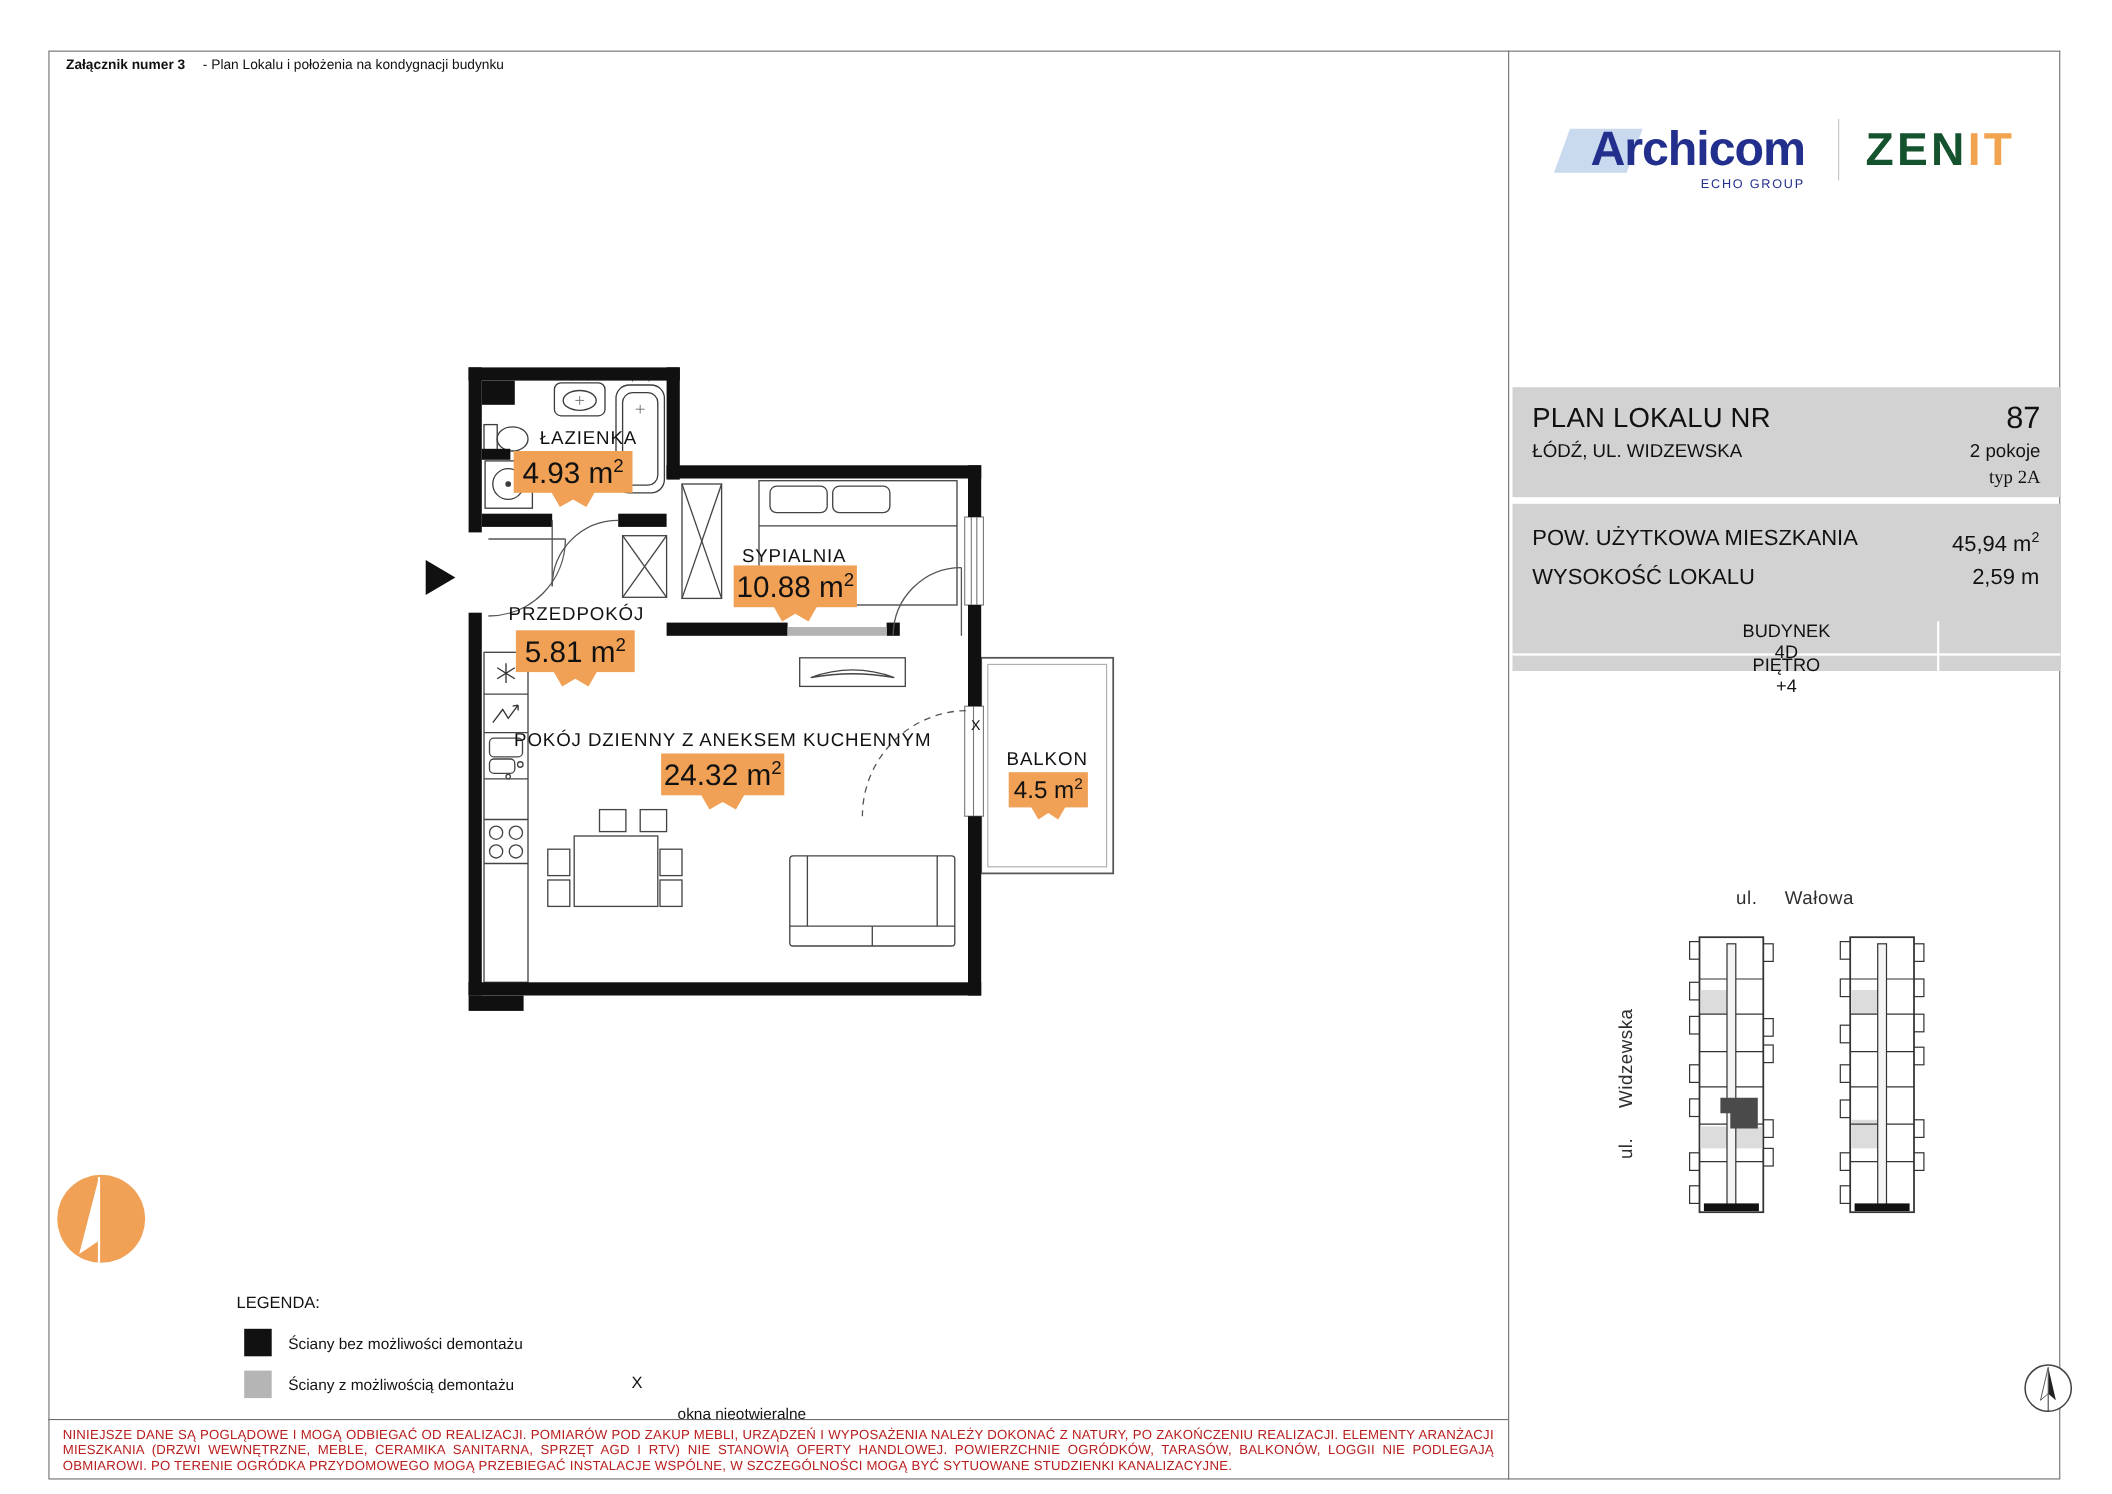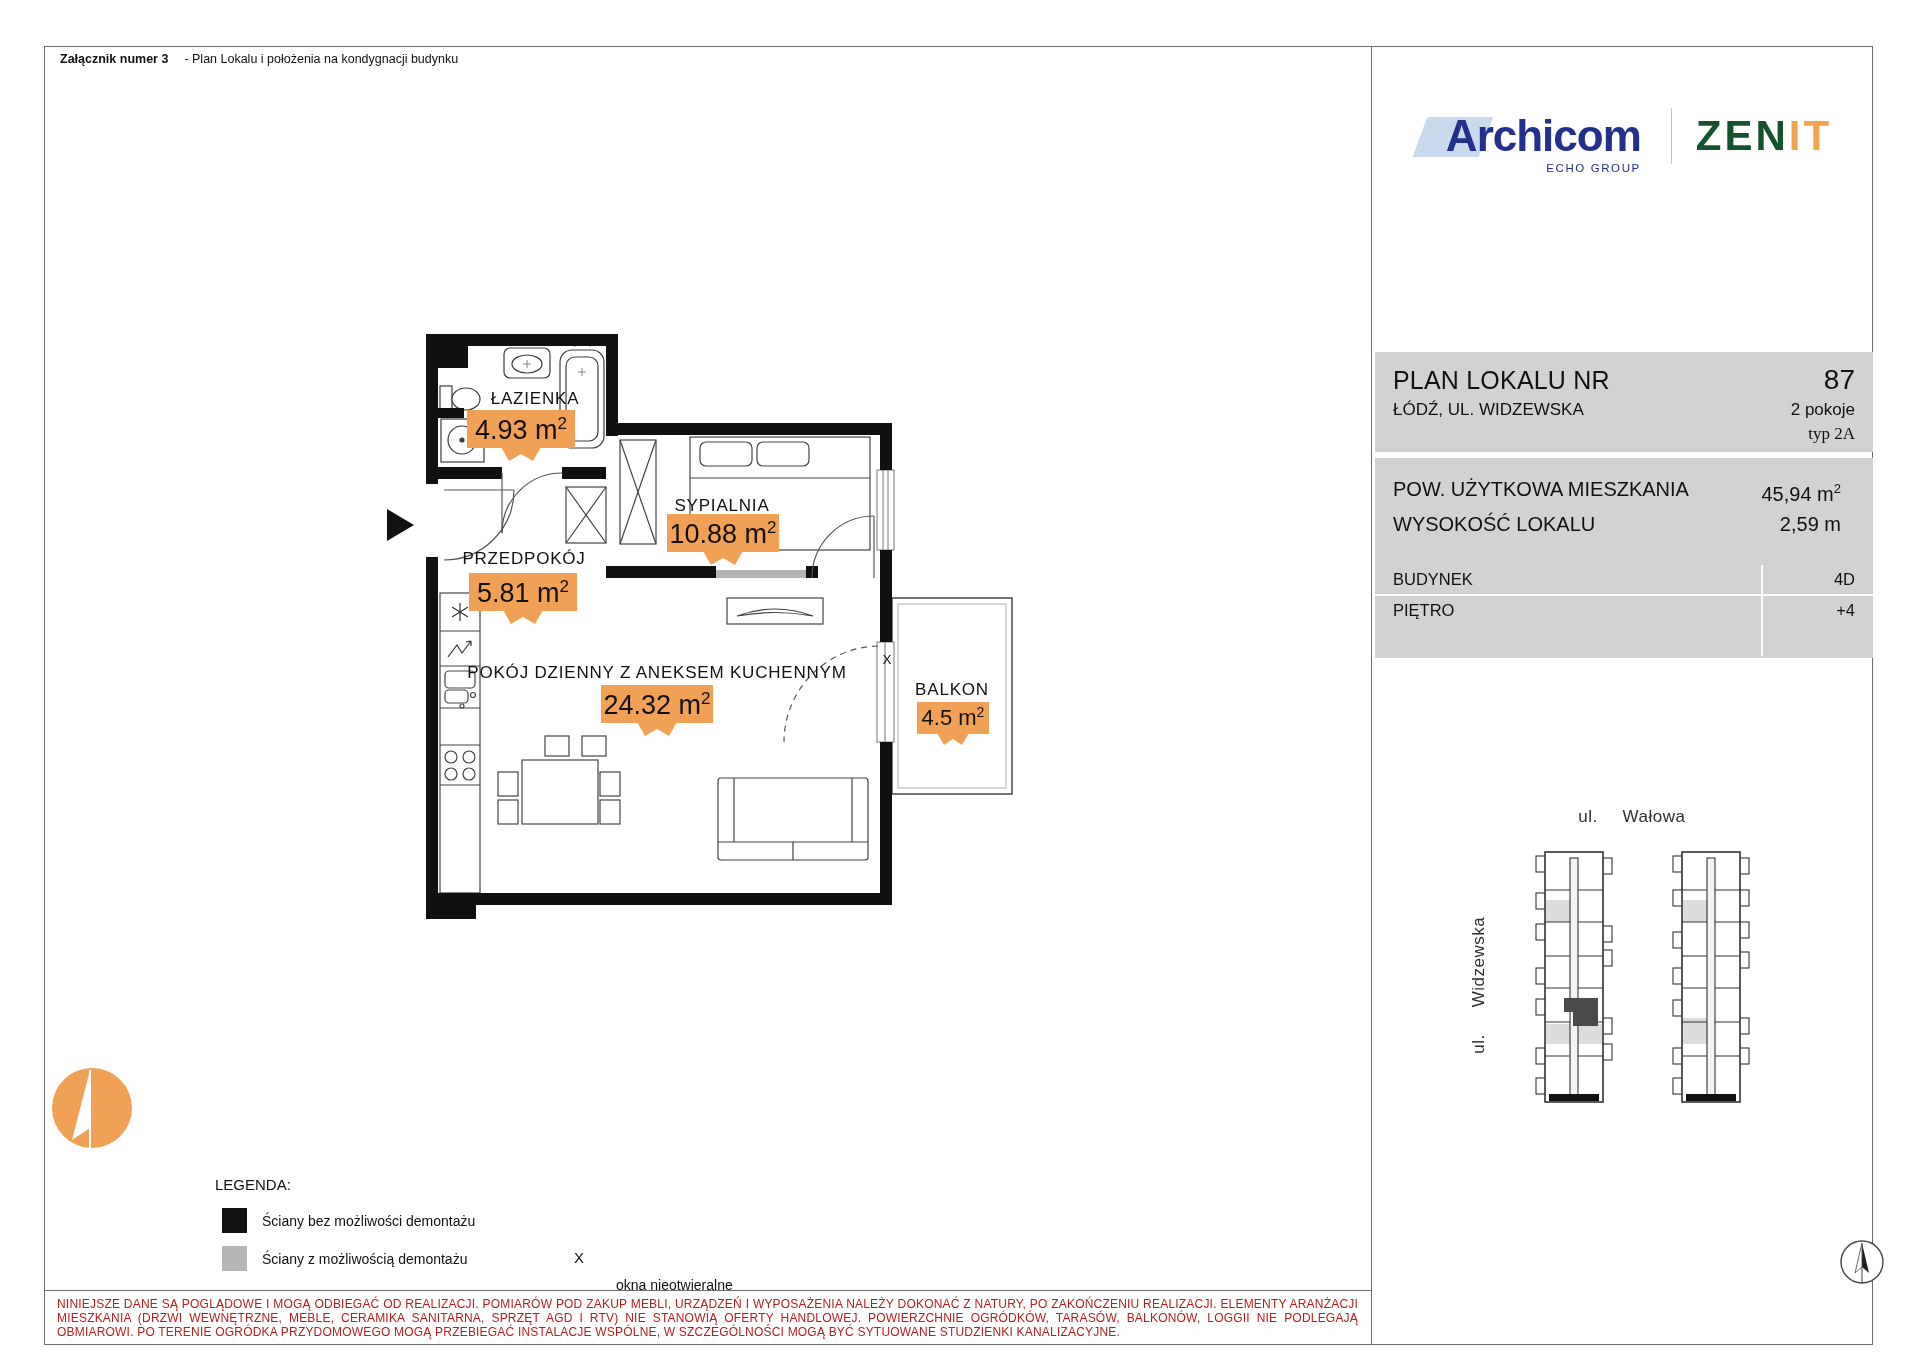--- a/index.html
+++ b/index.html
@@ -21,25 +21,25 @@
   .zenit-logo .zen{color:#14532d;}
   .zenit-logo .zit{color:#f2a34f;}
   
   .gbox1{position:absolute;left:1375px;top:352px;width:498px;height:100px;background:#d2d2d2;box-sizing:border-box;padding:10px 18px 0 18px;display:flex;justify-content:space-between;gap:28px;}
   .g1title{font-size:25px;letter-spacing:.2px;line-height:36px;}
   .g1addr{font-size:17px;line-height:24px;}
   .g1r{text-align:right;}
   .g1num{font-size:28px;line-height:36px;}
   .g1rooms{font-size:17px;line-height:24px;}
   .g1type{font-size:17px;line-height:23px;font-family:Liberation Serif, serif;}
-  .gbox2{position:absolute;left:1375px;top:458px;width:498px;height:200px;background:#d2d2d2;box-sizing:border-box;padding:16px 32px 0 18px;}
+  .gbox2{position:absolute;left:1375px;top:458px;width:498px;height:152px;background:#d2d2d2;box-sizing:border-box;padding:16px 19px 0 18px;}
   .defrow{display:flex;justify-content:space-between;font-size:20px;line-height:30px;}
   .defval sup{font-size:13px;}
   .dtable{position:absolute;left:0;top:107px;width:498px;}
-  .trow{display:flex;justify-content:space-between;align-items:center;height:29px;padding:0 18px;font-size:16.5px;}
+  .trow{display:flex;justify-content:space-between;align-items:center;height:29px;padding:0 18px;font-size:16.5px;flex-direction:column;}
   .trow.sep{border-bottom:2px solid #fff;}
   .tvline{position:absolute;left:386px;top:0;width:2px;height:91px;background:#fff;}
   
   .legend-title{position:absolute;left:215px;top:1176px;font-size:15px;}
   .lg-sq1{position:absolute;left:222px;top:1208px;width:25px;height:25px;background:#111;}
   .lg-sq2{position:absolute;left:222px;top:1246px;width:25px;height:25px;background:#b5b5b5;}
   .lg-t1{position:absolute;left:262px;top:1213px;font-size:14px;}
   .lg-t2{position:absolute;left:262px;top:1251px;font-size:14px;}
   .lg-x{position:absolute;left:574px;top:1249px;font-size:15px;}
   .lg-xt{position:absolute;left:616px;top:1251px;font-size:14px;margin-top:26px;}

